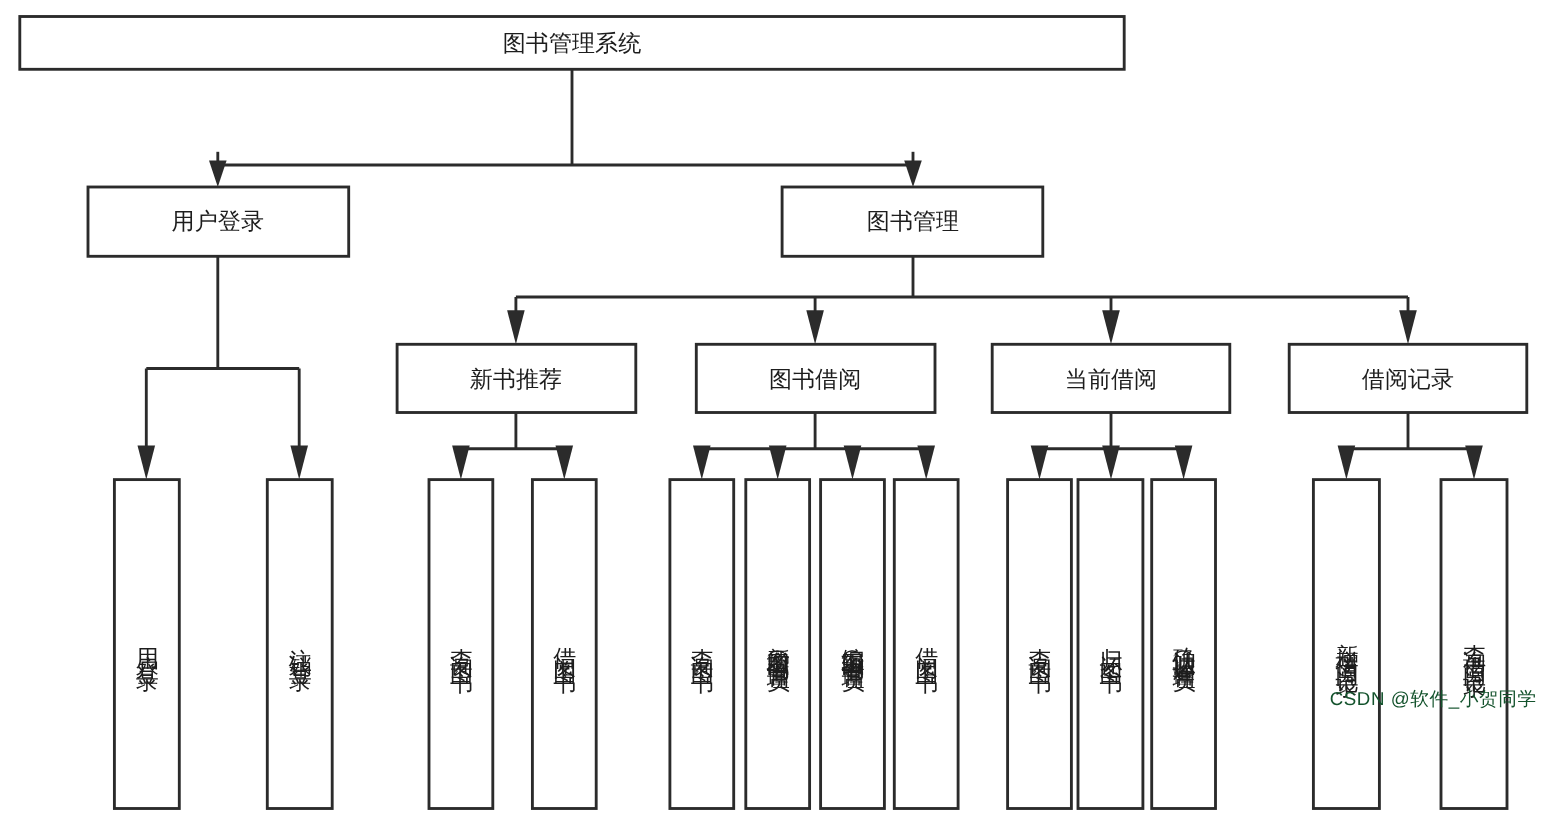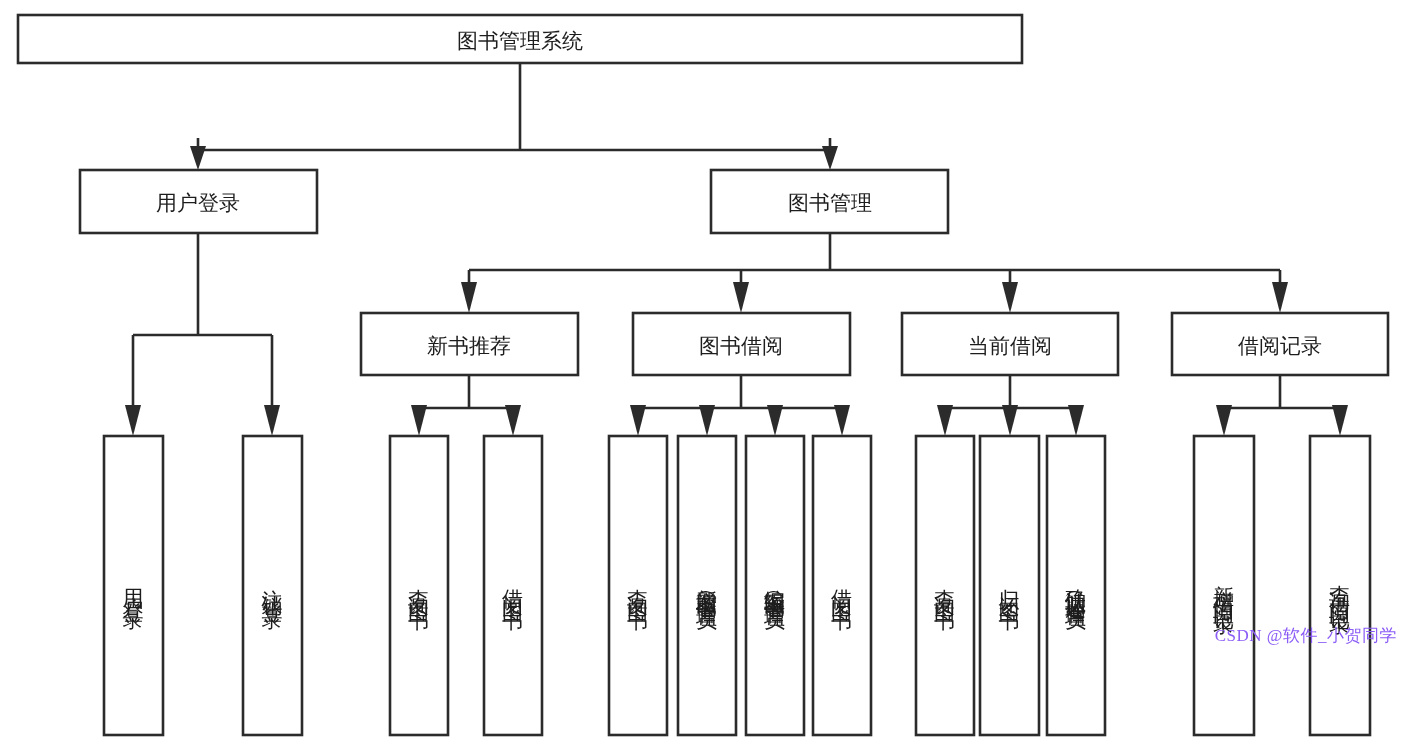--- a/index.html
+++ b/index.html
@@ -64,23 +64,23 @@
     line-height: 1;
     color: #1d1d1d;
     letter-spacing: 7px;
     white-space: nowrap;
     text-align: center;
   }
   #watermark {
     position: absolute;
     right: 8px;
     bottom: 6px;
-    font-family: Liberation Serif, serif;
+    font-family: Liberation Sans, sans-serif;
     font-size: 17px;
-    color: #8b5cf6;
+    color: #14532d;
     white-space: nowrap;
     letter-spacing: 0.5px;
   }
 </style>
 </head>
 <body>
 
 <div id="diagram-root">
 
   <svg id="flowchart" viewBox="0 0 1405 747">

